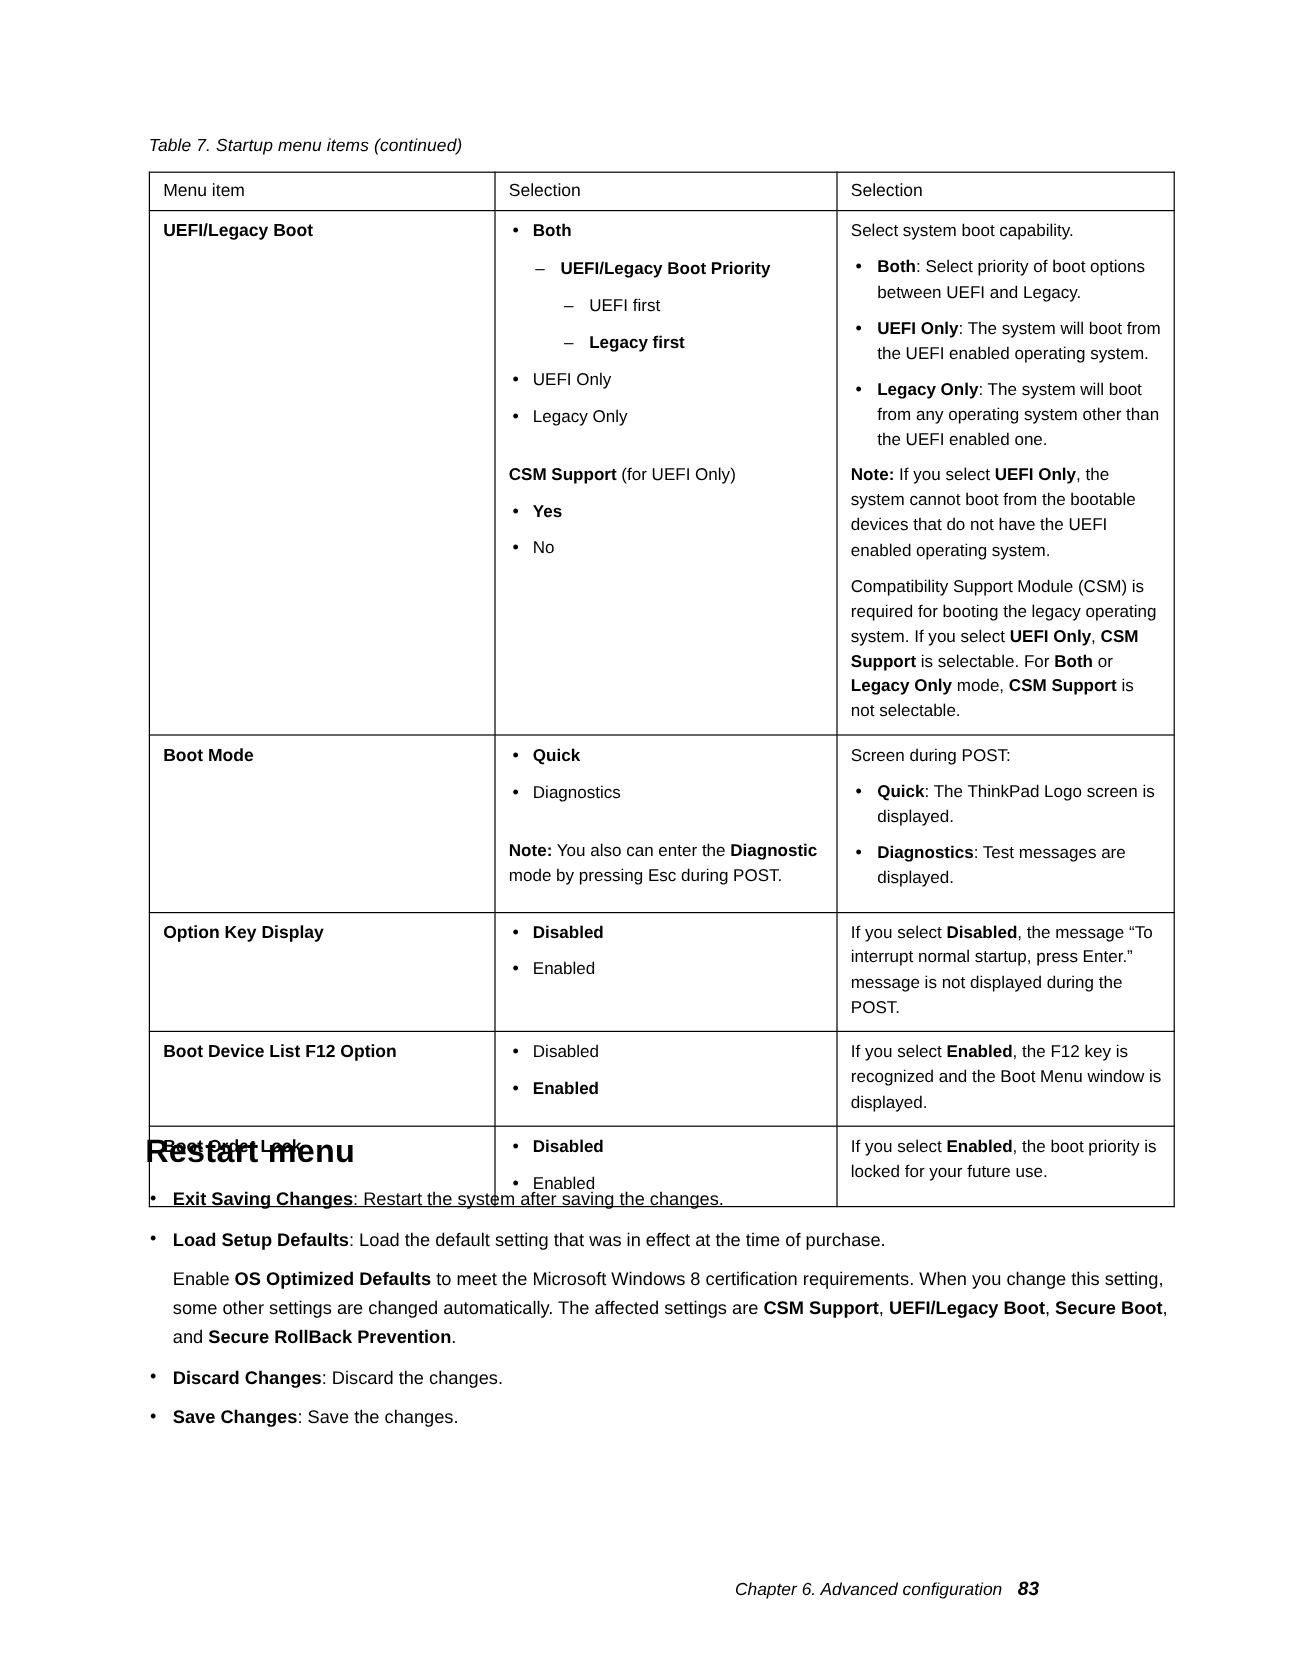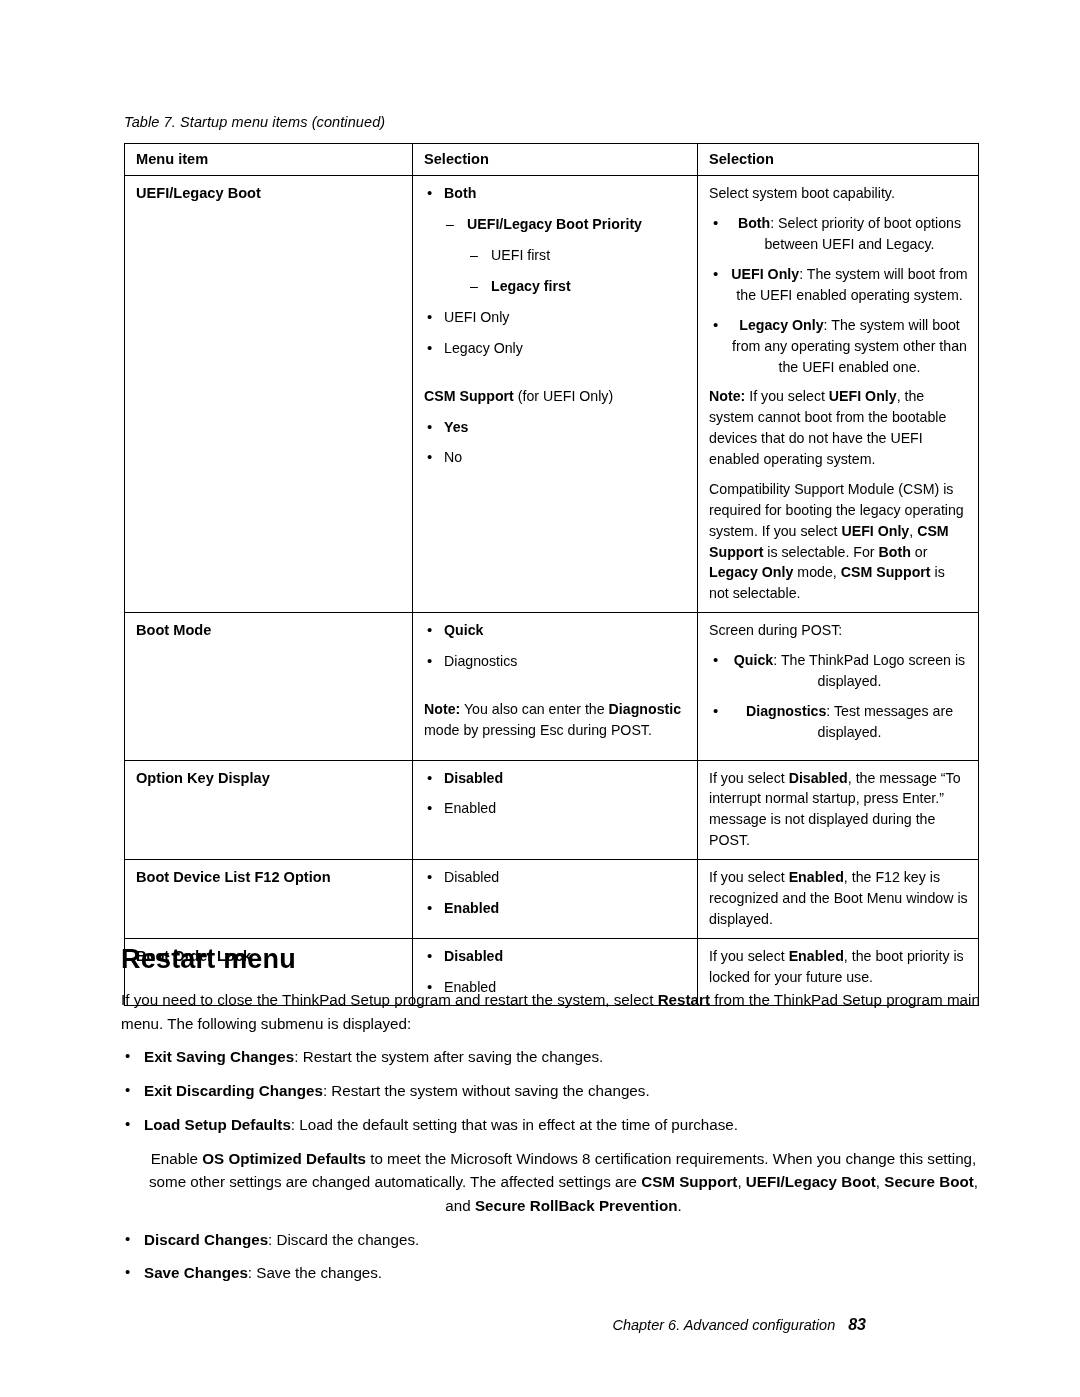--- a/index.html
+++ b/index.html
@@ -44,21 +44,21 @@
   }
   table.spec td, table.spec th {
     border: 1.6px solid #000;
     vertical-align: top;
     padding: 7px 10px 8px 11px;
     font-size: 14.2px;
     line-height: 1.47;
     text-align: left;
   }
   table.spec th {
-    font-weight: bold;
+    font-weight: normal;
     padding-top: 5px;
     padding-bottom: 5px;
     font-size: 14.6px;
   }
   col.c1 { width: 288px; }
   col.c2 { width: 285px; }
   col.c3 { width: 281px; }
 
   .mi { font-weight: bold; font-size: 14.6px; }
 
@@ -87,21 +87,21 @@
     content: "\2013";
     position: absolute;
     left: 46px;
     top: 0;
   }
   .plain { padding-left: 0; }
   .last { margin-bottom: 0; }
   .gap { margin-top: 27px; }
 
   
-  .cmt .lvl1 { padding-left: 22px; margin-bottom: 9px; text-align: center; }
+  .cmt .lvl1 { padding-left: 22px; margin-bottom: 9px; }
   .cmt .lvl1::before { left: 4px; }
   .cmt p { margin: 0 0 9px 0; }
   .cmt p.last { margin-bottom: 0; }
 
   b, strong { font-weight: bold; }
 
   
   .h1 {
     position: absolute;
     left: 121px;
@@ -129,21 +129,20 @@
   .body-block .bullet::before {
     content: "\2022";
     position: absolute;
     left: 4px;
     top: -1px;
     font-size: 15px;
   }
   .body-block .indent {
     padding-left: 23px;
     margin: 0 0 10px 0;
-    text-align: center;
   }
 
   
   .footer {
     position: absolute;
     right: 102px;
     top: 1316px;
     font-size: 14.5px;
     white-space: nowrap;
     font-style: italic;
@@ -255,24 +254,22 @@
           <p class="last">If you select <b>Enabled</b>, the boot priority is locked for your future use.</p>
         </td>
       </tr>
 
     </tbody>
   </table>
 
   <div class="h1">Restart menu</div>
 
   <div class="body-block">
-    <p>If you need to close the ThinkPad Setup program and restart the system, select <b>Restart</b> from the ThinkPad Setup program main menu. The following submenu is displayed:</p>
 
     <div class="bullet"><b>Exit Saving Changes</b>: Restart the system after saving the changes.</div>
-    <div class="bullet"><b>Exit Discarding Changes</b>: Restart the system without saving the changes.</div>
     <div class="bullet"><b>Load Setup Defaults</b>: Load the default setting that was in effect at the time of purchase.</div>
 
     <div class="indent">Enable <b>OS Optimized Defaults</b> to meet the Microsoft Windows 8 certification requirements. When you change this setting, some other settings are changed automatically. The affected settings are <b>CSM Support</b>, <b>UEFI/Legacy Boot</b>, <b>Secure Boot</b>, and <b>Secure RollBack Prevention</b>.</div>
 
     <div class="bullet"><b>Discard Changes</b>: Discard the changes.</div>
     <div class="bullet"><b>Save Changes</b>: Save the changes.</div>
   </div>
 
   <div class="footer">
     <span>Chapter 6. Advanced configuration</span><span class="pg">83</span>

